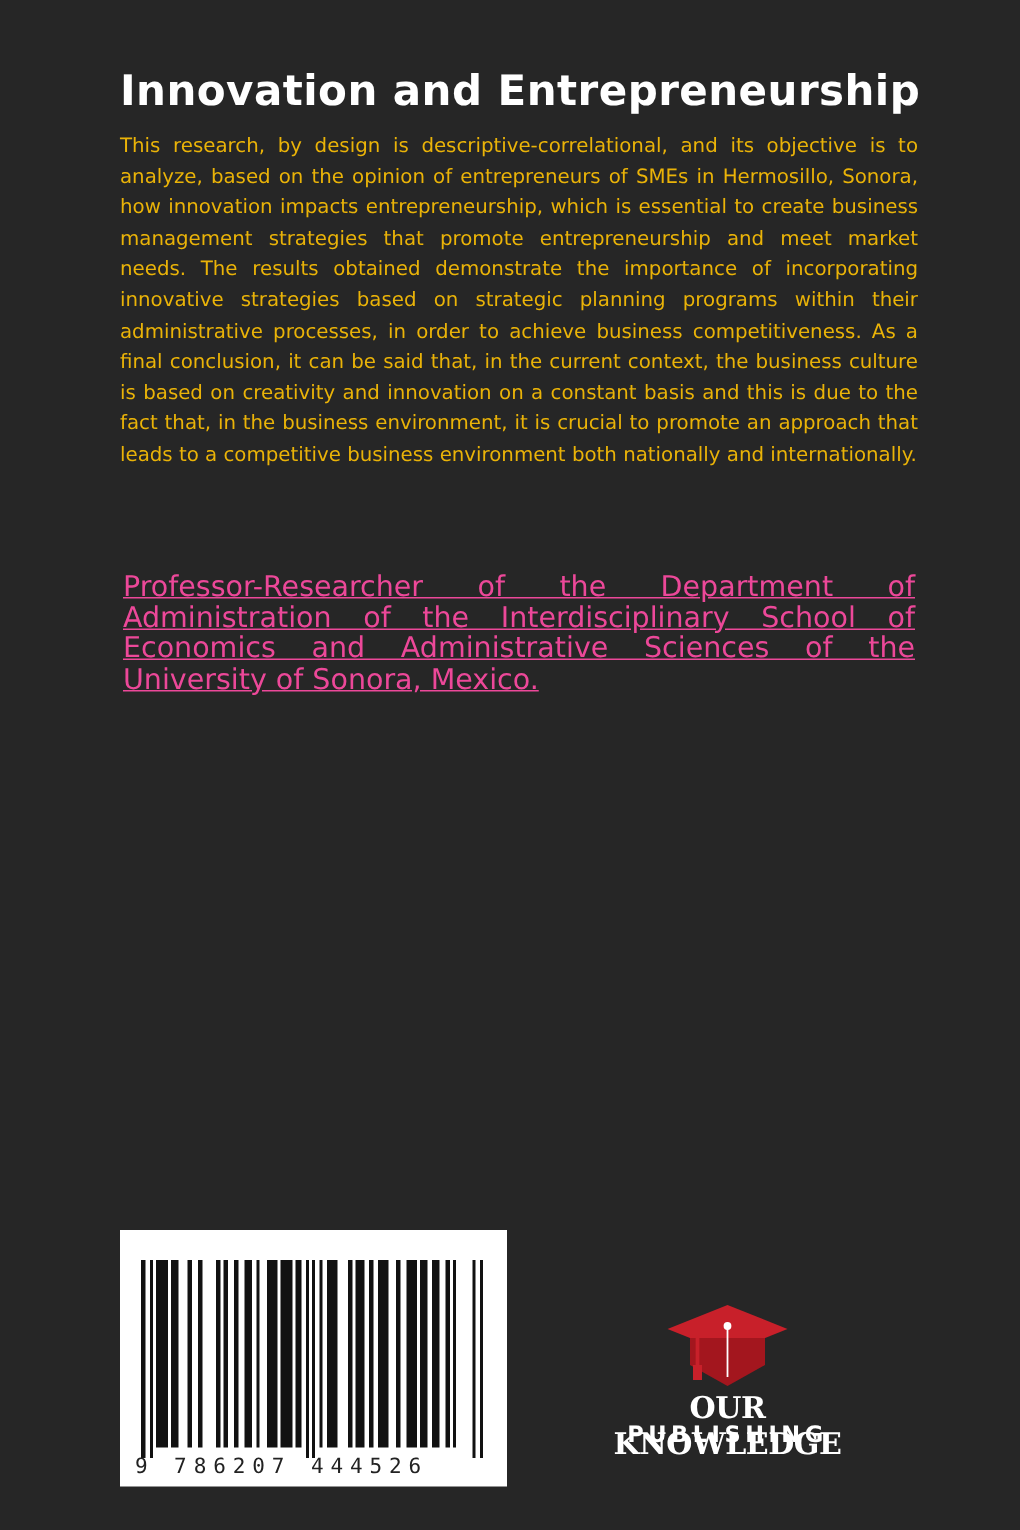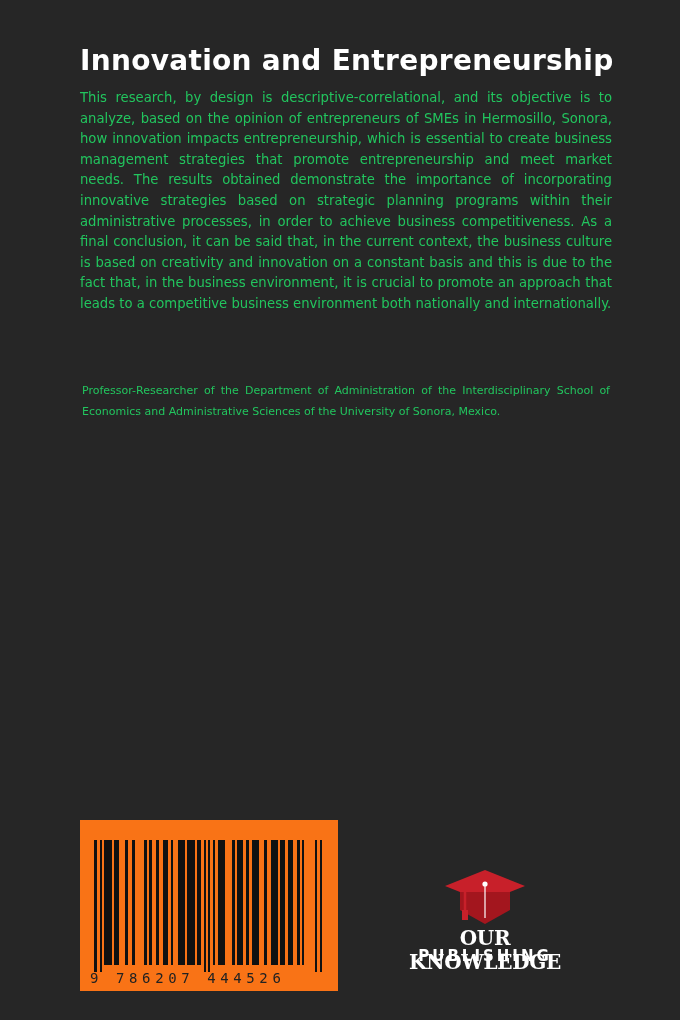--- a/index.html
+++ b/index.html
@@ -1,20 +1,20 @@
 <!DOCTYPE html>
 <html><head>
 <meta charset="utf-8">
 <style>
   html, body { margin:0; padding:0; }
   body { width:680px; height:1020px; background:#262626; position:relative; overflow:hidden; font-family:"DejaVu Sans", sans-serif; color:#f2f2f2; }
   .title { position:absolute; left:80px; top:44px; font-size:28px; font-weight:bold; color:#ffffff; letter-spacing:0.3px; }
-  .abstract { position:absolute; left:80px; top:88px; width:532px; font-size:13.2px; line-height:20.6px; text-align:justify; color:#22c55e; }
-  .bio { position:absolute; left:82px; top:381px; width:528px; font-size:11px; line-height:20.6px; text-align:justify; color:#22c55e; }
-  .barcode { position:absolute; left:80px; top:820px; width:258px; height:171px; background:#f97316; }
+  .abstract { position:absolute; left:80px; top:88px; width:532px; font-size:13.2px; line-height:20.6px; text-align:justify; color:#eab308; }
+  .bio { position:absolute; left:82px; top:381px; width:528px; font-size:19px; line-height:20.6px; text-align:justify; color:#ec4899;text-decoration:underline; }
+  .barcode { position:absolute; left:80px; top:820px; width:258px; height:171px; background:#ffffff; }
   .bars { position:absolute; left:14px; top:20px; width:228px; height:132px; }
   .digits { position:absolute; left:10px; bottom:5px; font-family:"DejaVu Sans Mono", monospace; font-size:14px; color:#222; letter-spacing:4.6px; }
   .logo { position:absolute; left:400px; top:866px; width:170px; height:100px; }
   .logo-name { position:absolute; left:0; top:60px; width:170px; text-align:center; font-family:"DejaVu Serif", serif; font-weight:bold; font-size:20px; color:#ffffff; letter-spacing:-0.3px; }
   .logo-sub { position:absolute; left:0; top:81px; width:170px; text-align:center; font-size:15px; font-weight:bold; color:#ffffff; letter-spacing:3px; }
 </style>
 </head>
 <body>
 
 <div class="title">Innovation and Entrepreneurship</div>

